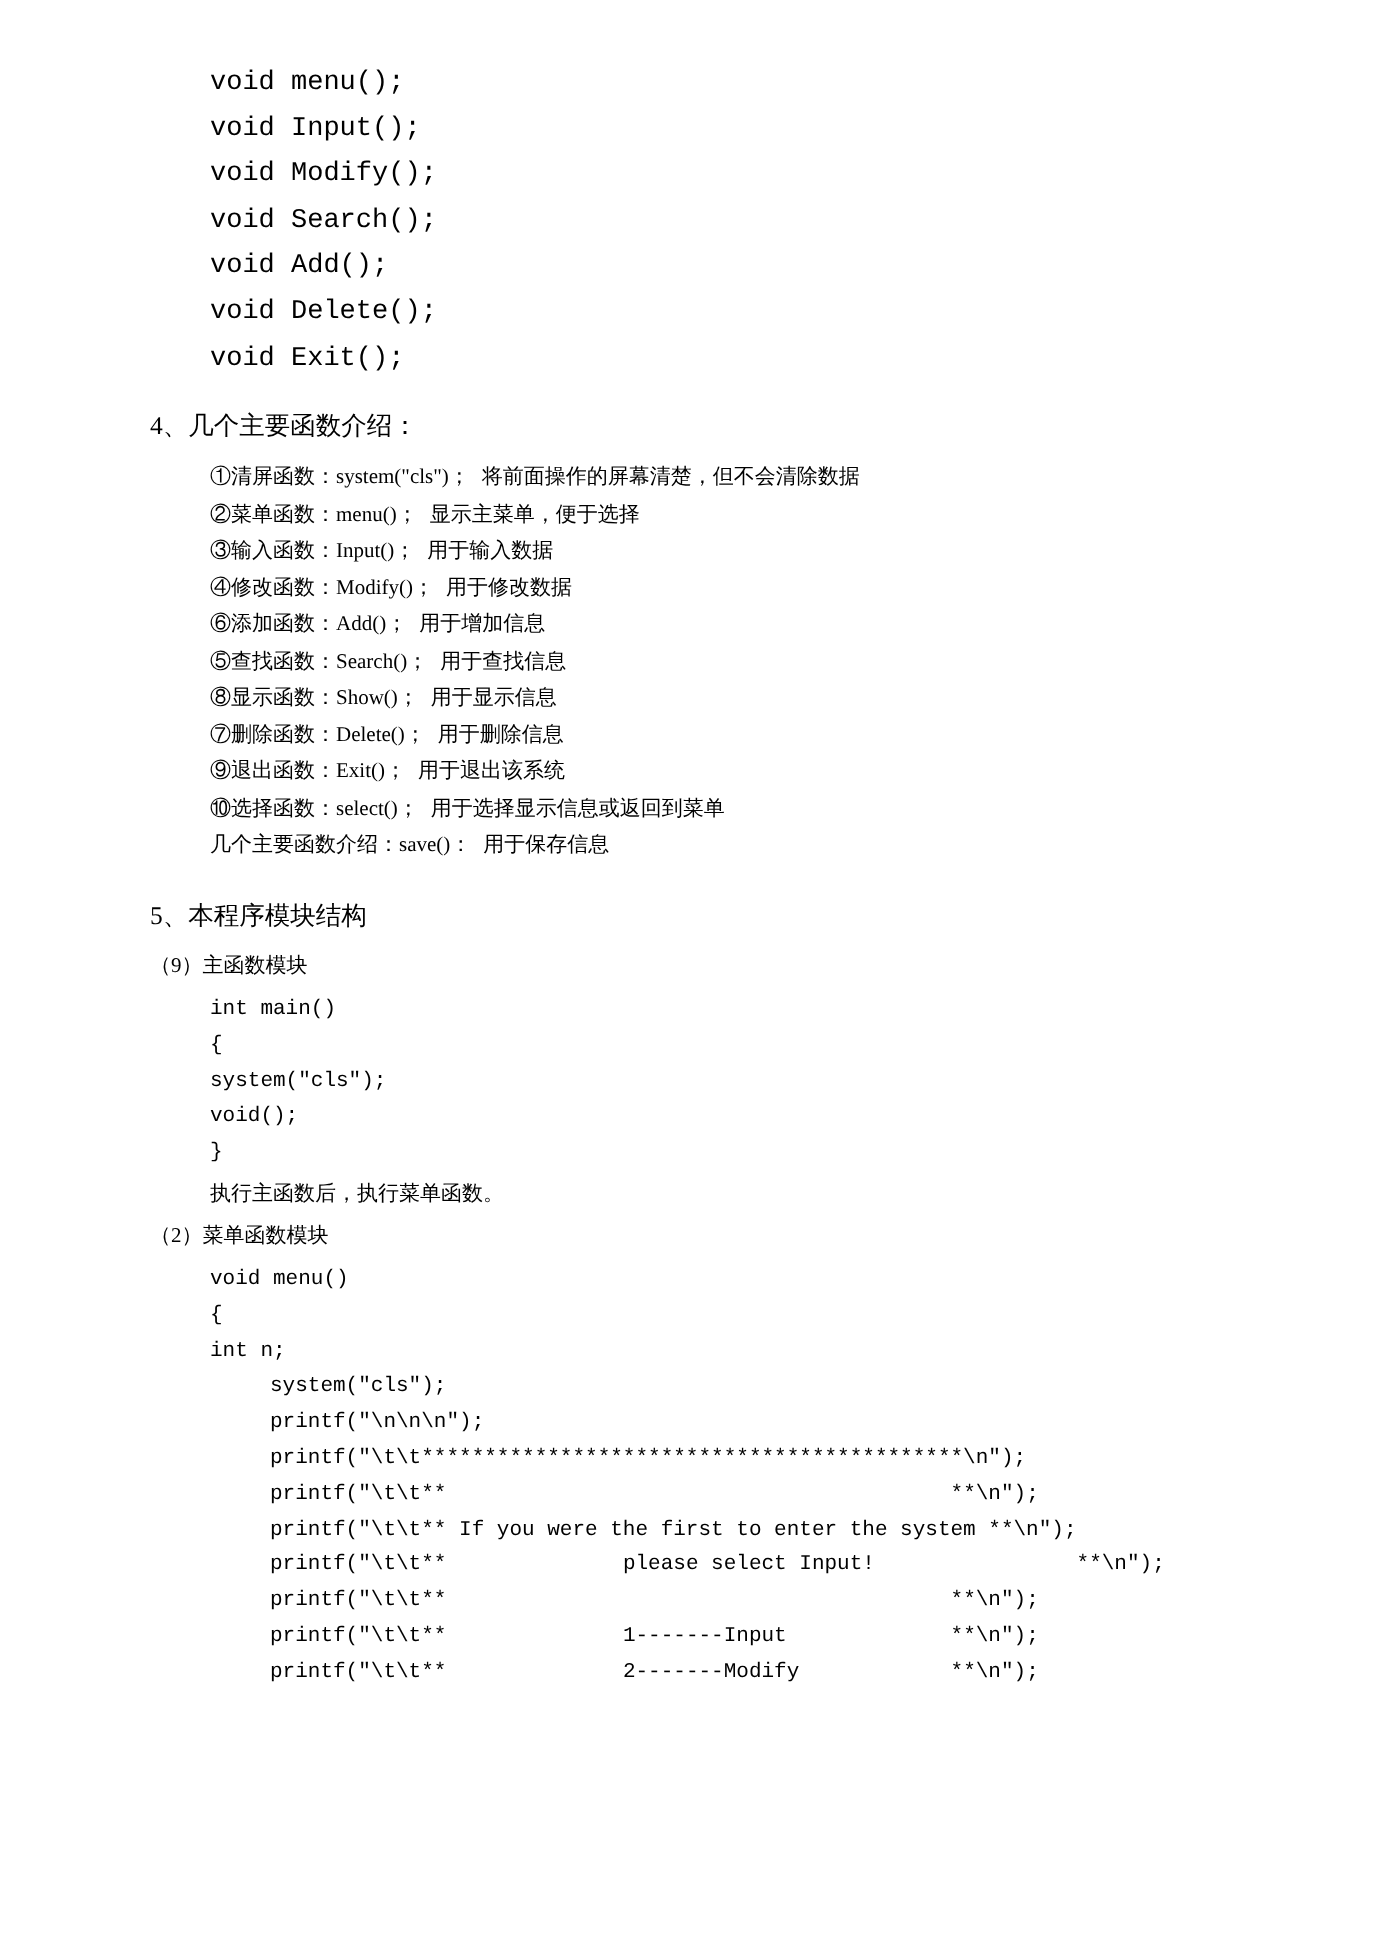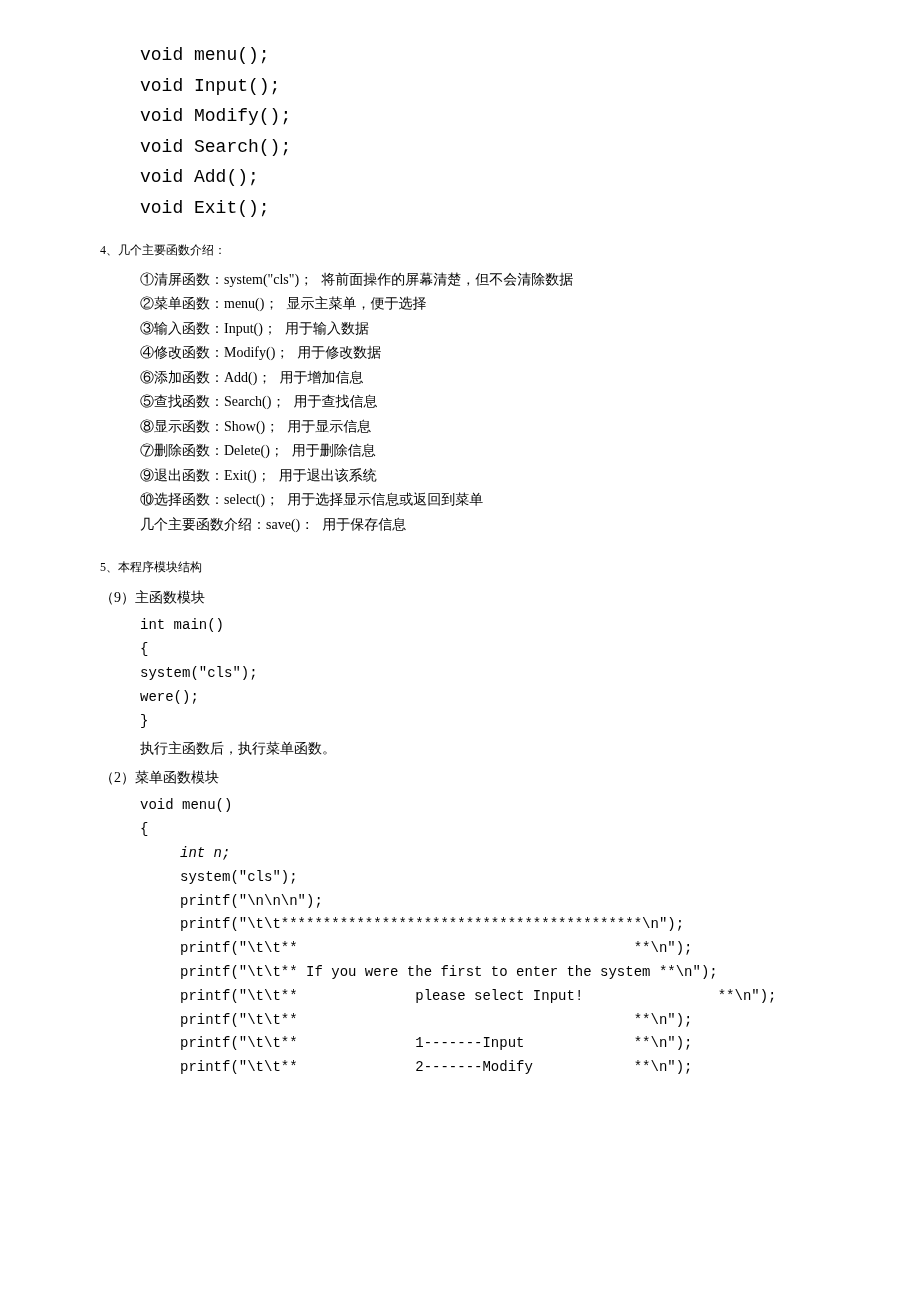--- a/index.html
+++ b/index.html
@@ -25,21 +25,21 @@
       font-size: 18px;
       margin-left: 80px;
       margin-bottom: 16px;
       line-height: 1.7;
     }
     .section {
       margin-bottom: 20px;
     }
     .section-title {
       font-family: "SimSun", "宋体", serif;
-      font-size: 12px;
+      font-size: 17px;
       margin-left: 40px;
       margin-bottom: 8px;
       line-height: 1.7;
     }
     .func-list {
       font-family: "SimSun", "宋体", serif;
       font-size: 14px;
       margin-left: 80px;
       line-height: 1.75;
     }
@@ -67,20 +67,21 @@
 <body>
 
 <div class="content-area">
 
   <div class="code-block">
     <div>void menu();</div>
     <div>void Input();</div>
     <div>void Modify();</div>
     <div>void Search();</div>
     <div>void Add();</div>
+    <div>void Delete();</div>
     <div>void Exit();</div>
   </div>
 
   <div class="section">
     <div class="section-title">4、几个主要函数介绍：</div>
     <div class="func-list">
 
       <div class="item">
         <span>①清屏函数：system("cls")；</span>
         <span style="margin-left:8px;">将前面操作的屏幕清楚，但不会清除数据</span>
@@ -130,32 +131,32 @@
 
   <div class="section">
     <div class="section-title">5、本程序模块结构</div>
 
     <div class="module-section">
       <div class="module-title">（9）主函数模块</div>
       <div class="code-snippet">
         <div>int main()</div>
         <div>{</div>
         <div>    system("cls");</div>
-        <div>    were();</div>
+        <div>    void();</div>
         <div>}</div>
       </div>
       <div style="font-family:'SimSun','宋体',serif; margin-left:40px; margin-top:4px;">执行主函数后，执行菜单函数。</div>
     </div>
 
     <div class="module-section" style="margin-top:4px;">
       <div class="module-title">（2）菜单函数模块</div>
       <div class="code-snippet">
         <div>void menu()</div>
         <div>{</div>
-        <div style="margin-left:40px;font-style:italic;">int n;</div>
+        <div style="">int n;</div>
         <div style="margin-left:40px;">system("cls");</div>
         <div style="margin-left:40px;">printf("\n\n\n");</div>
         <div style="margin-left:40px;">printf("\t\t*******************************************\n");</div>
         <div style="margin-left:40px;">printf("\t\t**<span style="white-space:pre">                                        </span>**\n");</div>
         <div style="margin-left:40px;">printf("\t\t** If you were the first to enter the system **\n");</div>
         <div style="margin-left:40px; white-space:nowrap;">printf("\t\t**<span style="white-space:pre">              </span>please select Input!<span style="white-space:pre">                </span>**\n");</div>
         <div style="margin-left:40px;">printf("\t\t**<span style="white-space:pre">                                        </span>**\n");</div>
         <div style="margin-left:40px; white-space:nowrap;">printf("\t\t**<span style="white-space:pre">              </span>1-------Input<span style="white-space:pre">             </span>**\n");</div>
         <div style="margin-left:40px; white-space:nowrap;">printf("\t\t**<span style="white-space:pre">              </span>2-------Modify<span style="white-space:pre">            </span>**\n");</div>
       </div>

